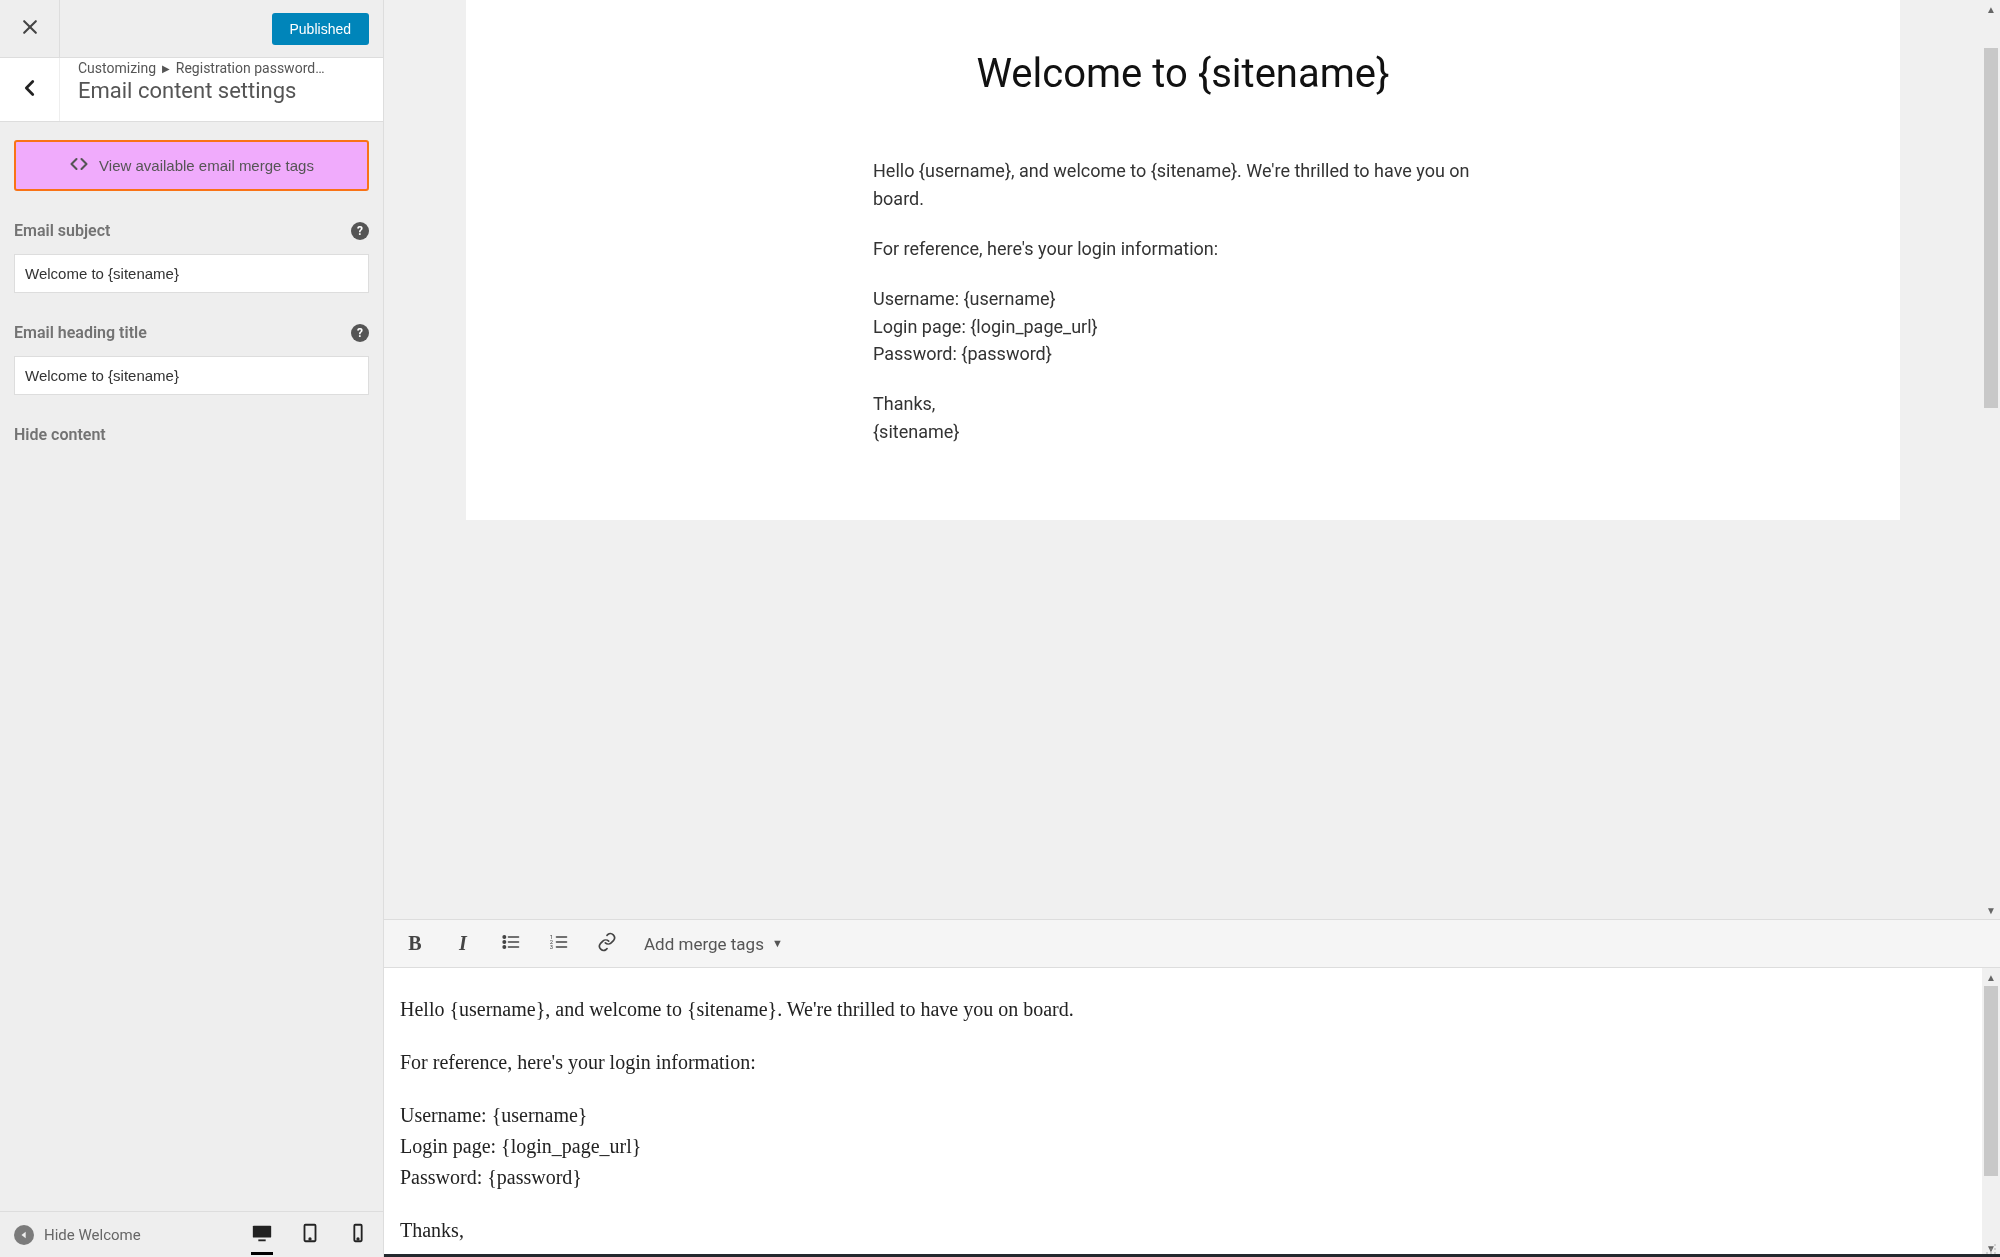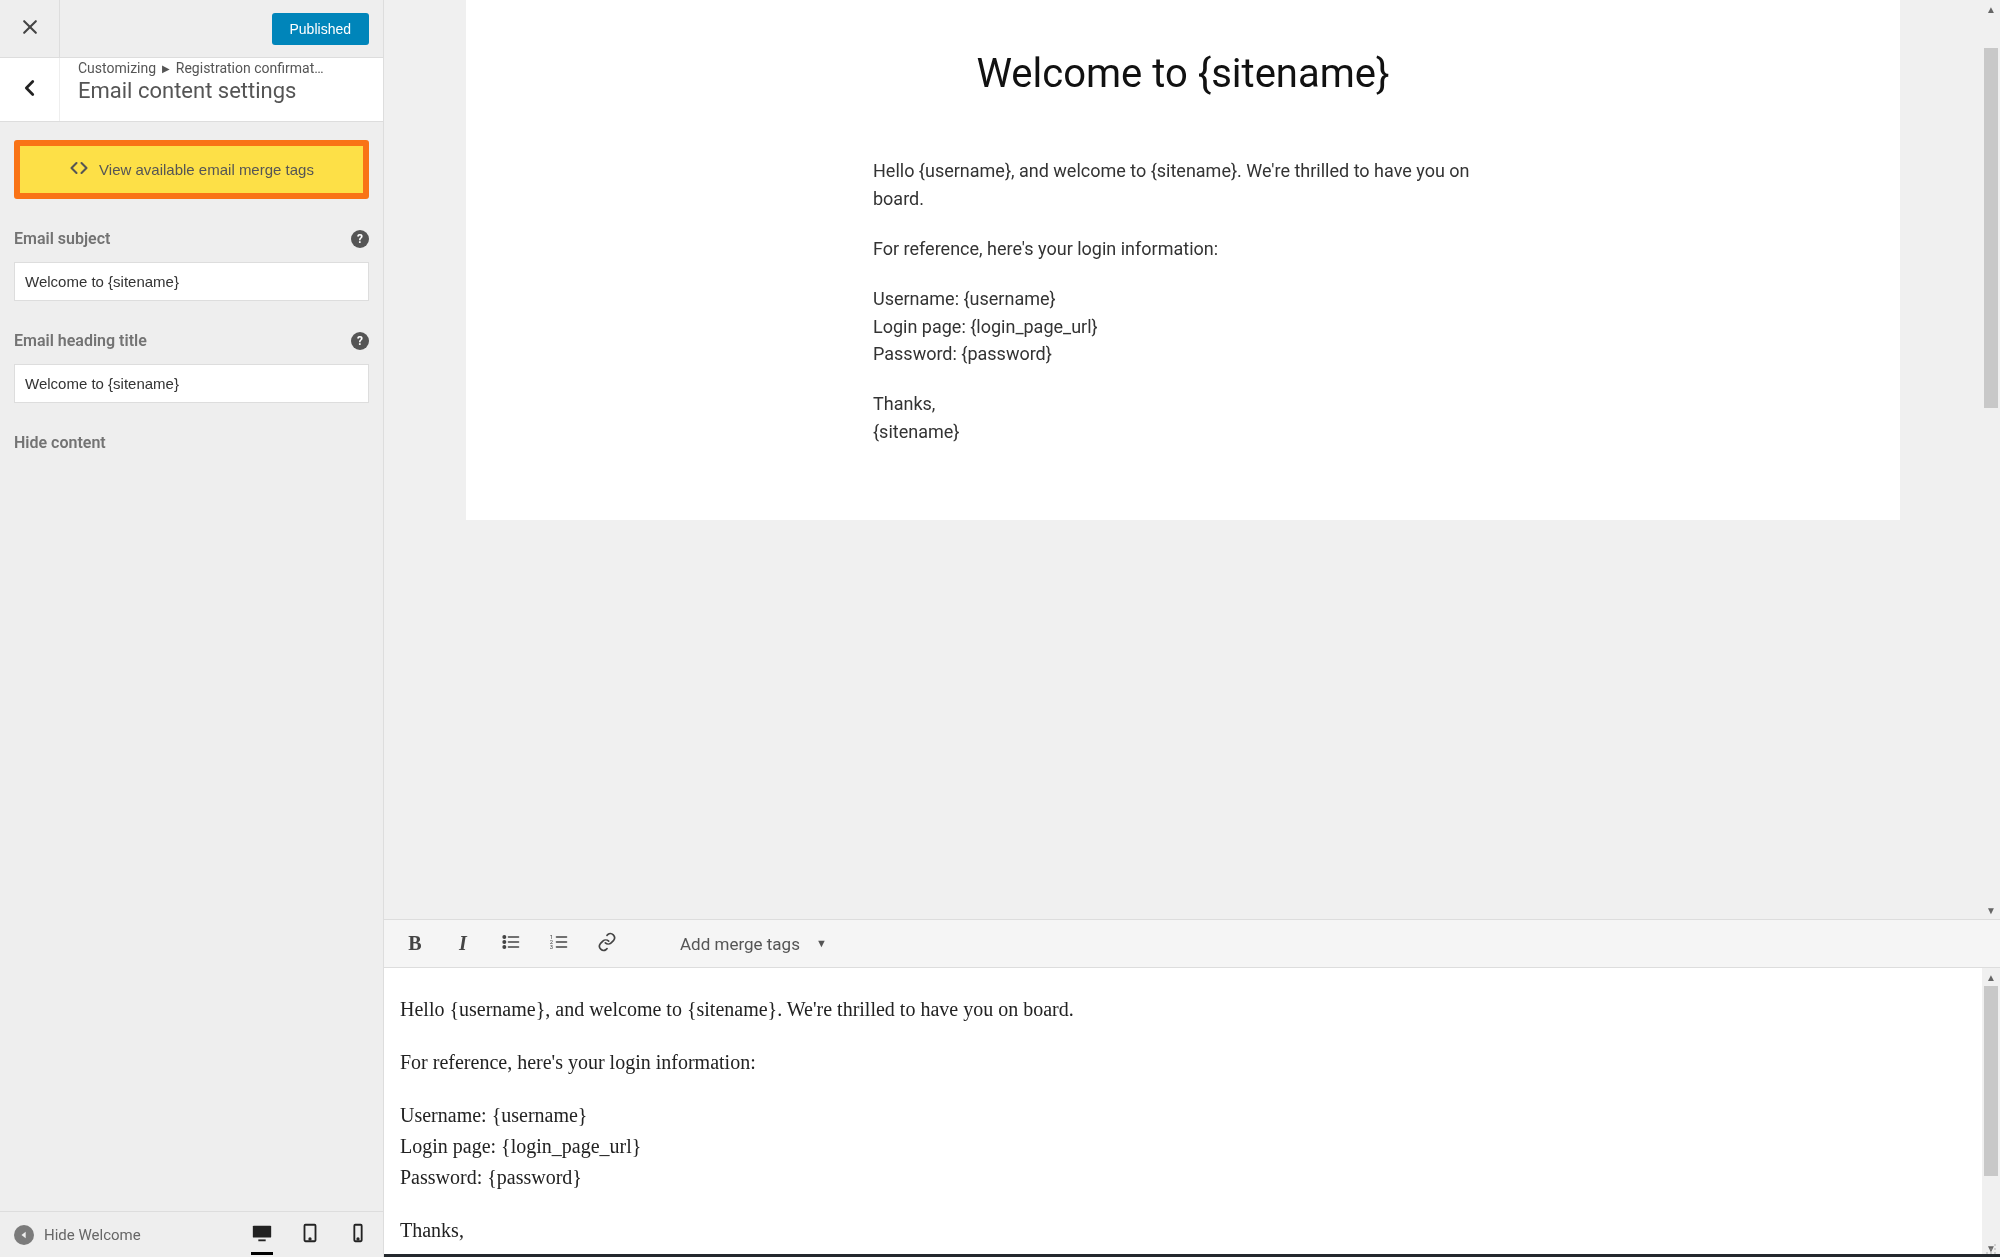--- a/index.html
+++ b/index.html
@@ -88,22 +88,22 @@
     font-weight: 400;
     margin-top: 2px;
   }
   .sidebar-body {
     padding: 18px 14px;
     overflow-y: auto;
     flex:1;
   }
   .wide-btn {
     width: 100%;
-    background: #fde047;
-    border: 6px solid #f97316;
+    background: #f0abfc;
+    border: 2px solid #f97316;
     border-radius: 3px;
     padding: 12px 10px;
     font-size: 15px;
     color: #555;
     cursor: pointer;
     display: flex;
     align-items: center;
     justify-content: center;
     gap: 10px;
   }
@@ -248,24 +248,23 @@
     width:34px;height:34px;
     display:flex;align-items:center;justify-content:center;
     cursor:pointer;
     color:#444;
     border-radius:2px;
   }
   .tb-btn svg { width:20px;height:20px;}
   .tb-bold { font-weight:800; font-size:20px; font-family:Georgia, serif;}
   .tb-italic { font-style:italic; font-weight:700; font-size:20px; font-family:Georgia, serif;}
   .merge-dd {
-    display:flex;align-items:center;gap:16px;
+    display:flex;align-items:center;gap:8px;
     color:#555; font-size:17px; cursor:pointer;
     padding:4px 6px;
-    margin-left:36px;
   }
   .editor-body {
     flex:1;
     overflow:hidden;
     position:relative;
   }
   .editor-body-inner{
     position:absolute; top:0; left:0; right:18px; bottom:0;
     overflow:hidden;
     padding: 26px 16px 10px 16px;
@@ -326,21 +325,21 @@
         <span>
           <svg viewBox="0 0 24 24" fill="none" stroke="#222" stroke-width="3" stroke-linecap="round" stroke-linejoin="round">
             <polyline points="15 5 8 12 15 19"></polyline>
           </svg>
         </span>
       </div>
       <div class="head-text">
         <div class="breadcrumb">
           <span>Customizing</span>
           <span class="sep">▶</span>
-          <span>Registration confirmat…</span>
+          <span>Registration password…</span>
         </div>
         <div class="head-title">Email content settings</div>
       </div>
     </div>
 
     <div class="sidebar-body">
 
       <button class="wide-btn">
         <span>
           <svg width="20" height="20" viewBox="0 0 24 24" fill="none" stroke="#555" stroke-width="2.5" stroke-linecap="round" stroke-linejoin="round">

